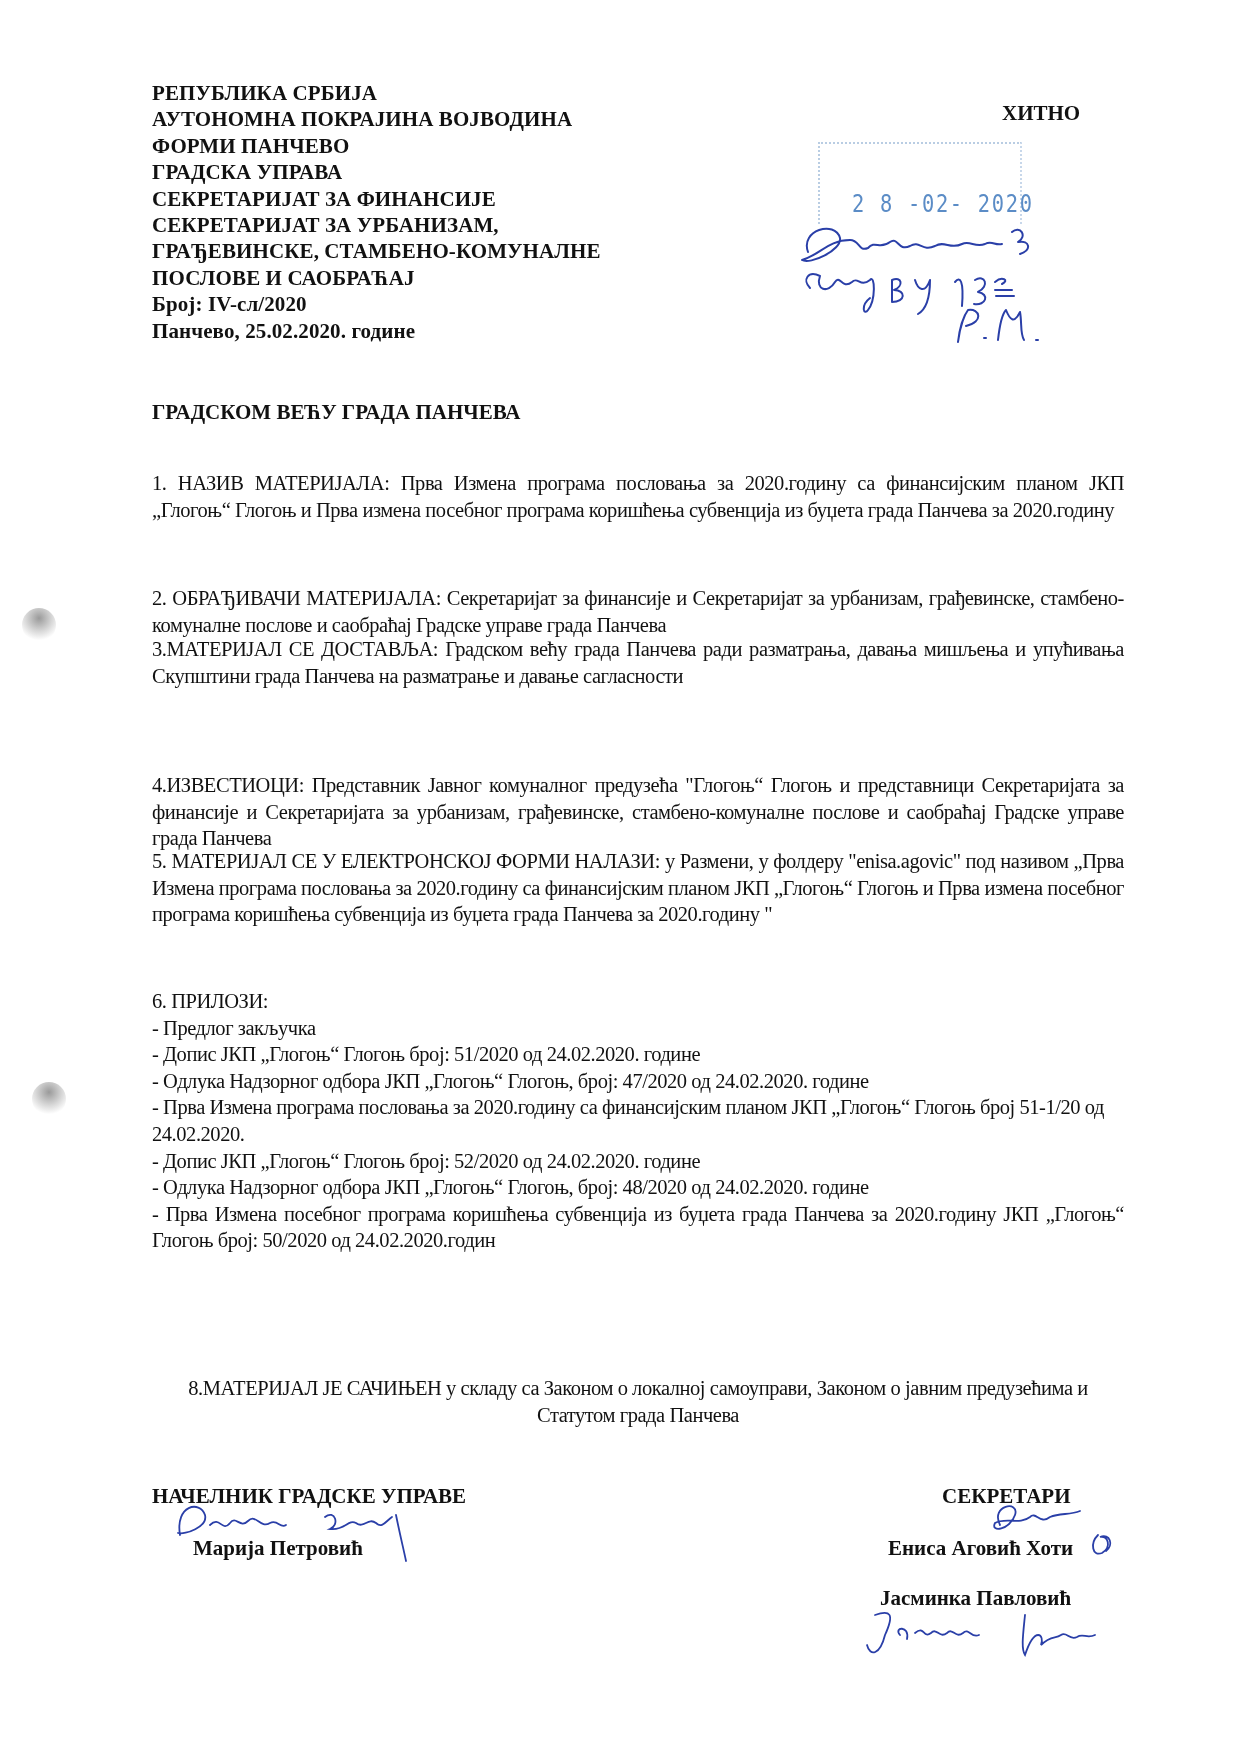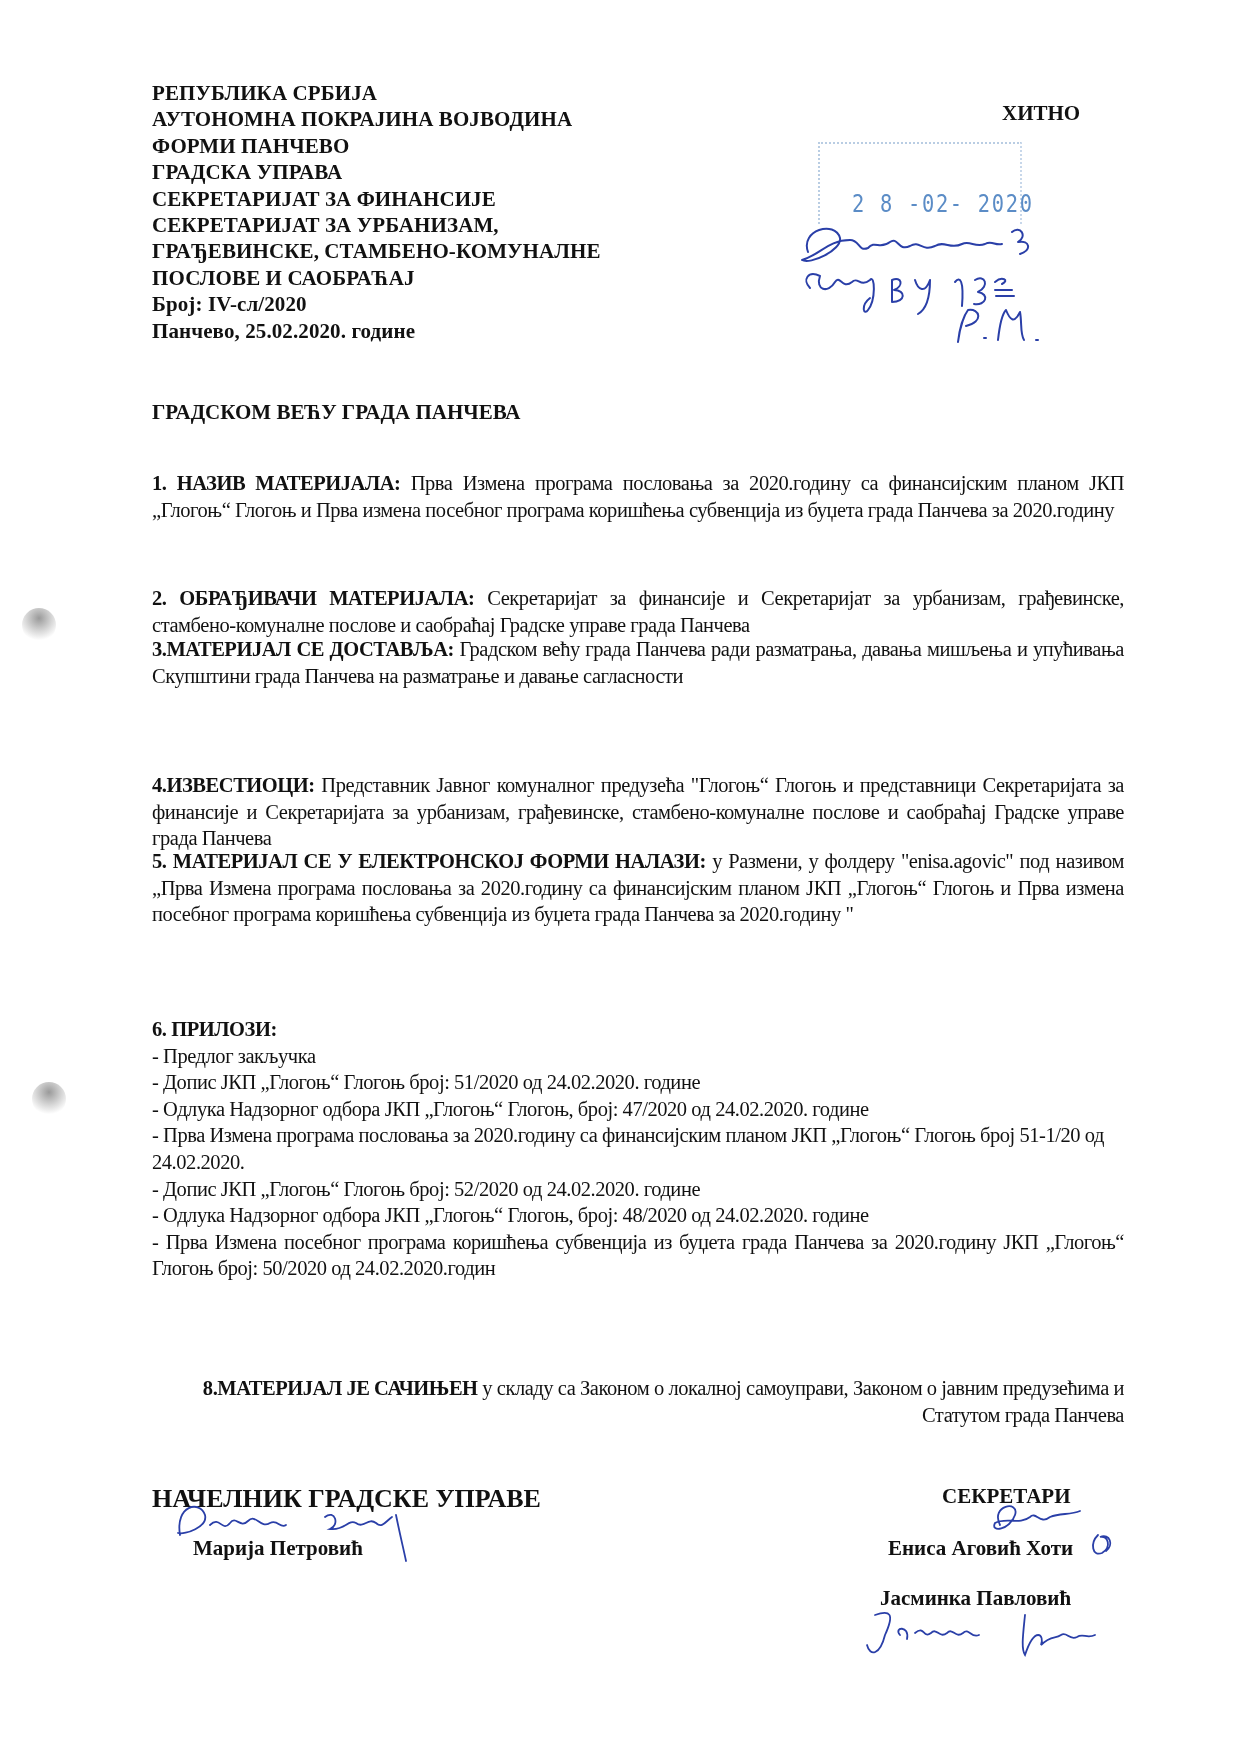--- a/index.html
+++ b/index.html
@@ -14,26 +14,26 @@
 
   .stamp { position: absolute; left: 818px; top: 142px; width: 200px; height: 80px;
            border-top: 2px dotted #b9cde3; border-left: 2px dotted #b9cde3; border-right: 2px dotted #c7d7ea; }
   .stamp-date { position: absolute; left: 852px; top: 190px; color: #5b8cc6; font-family: "DejaVu Sans Mono", monospace;
                 font-size: 24px; letter-spacing: 2px; transform: scaleX(0.85); transform-origin: left; }
   .handwriting { position: absolute; left: 780px; top: 210px; width: 300px; height: 140px; }
 
   .recipient { position: absolute; left: 152px; top: 400px; font-weight: bold; font-size: 21px; }
 
   .sec { position: absolute; left: 152px; width: 972px; font-size: 20.5px; line-height: 26.6px; text-align: justify; }
-  .sec .lbl { font-weight: bold; margin-top: 28px; }
+  .sec .lbl { font-weight: normal; }
   .narrow { letter-spacing: -0.45px; }
 
   .attach-list div { white-space: nowrap; }
 
-  .sig-left-title { position: absolute; left: 152px; top: 1484px; font-weight: bold; font-size: 26px; }
+  .sig-left-title { position: absolute; left: 152px; top: 1484px; font-weight: bold; font-size: 21px; }
   .sig-left-name { position: absolute; left: 193px; top: 1536px; font-weight: bold; font-size: 21px; }
   .sig-right-title { position: absolute; left: 942px; top: 1484px; font-weight: bold; font-size: 21px; }
   .sig-right-name1 { position: absolute; left: 888px; top: 1536px; font-weight: bold; font-size: 21px; }
   .sig-right-name2 { position: absolute; left: 880px; top: 1586px; font-weight: bold; font-size: 21px; }
   .sig-svg { position: absolute; }
 
   .punch { position: absolute; width: 34px; height: 34px; border-radius: 50%;
            background: radial-gradient(circle at 50% 30%, #9a9a9a 0%, #d8d8d8 45%, #ffffff 75%); }
 </style>
 </head>
@@ -104,21 +104,21 @@
     <div>- Предлог закључка</div>
     <div>- Допис ЈКП „Глогоњ“ Глогоњ број: 51/2020 од 24.02.2020. године</div>
     <div>- Одлука Надзорног одбора ЈКП „Глогоњ“ Глогоњ, број: 47/2020 од 24.02.2020. године</div>
     <div style="white-space:normal; width:972px;">- Прва Измена програма пословања за 2020.годину са финансијским планом ЈКП „Глогоњ“ Глогоњ број 51-1/20 од 24.02.2020.</div>
     <div>- Допис ЈКП „Глогоњ“ Глогоњ број: 52/2020 од 24.02.2020. године</div>
     <div>- Одлука Надзорног одбора ЈКП „Глогоњ“ Глогоњ, број: 48/2020 од 24.02.2020. године</div>
     <div style="white-space:normal; width:972px; text-align:justify;">- Прва Измена посебног програма коришћења субвенција из буџета града Панчева за 2020.годину ЈКП „Глогоњ“ Глогоњ број: 50/2020 од 24.02.2020.годин</div>
   </div>
 
 
-  <div class="sec narrow" style="top:1375px; text-align:right;">
+  <div class="sec narrow" style="top:1375px; text-align:center;">
     <span class="lbl">8.МАТЕРИЈАЛ ЈЕ САЧИЊЕН</span>
     <span>у складу са  Законом о локалној самоуправи, Законом о јавним предузећима и Статутом града Панчева</span>
   </div>
 
   <div class="sig-left-title">НАЧЕЛНИК ГРАДСКЕ УПРАВЕ</div>
   <div class="sig-left-name">Марија Петровић</div>
   <svg class="sig-svg" style="left:160px; top:1495px;" width="290" height="70" viewBox="0 0 290 70">
     <g fill="none" stroke="#2a3fa8" stroke-width="1.8" stroke-linecap="round">
       <path d="M20 40 C15 10, 40 5, 45 20 C48 32, 25 40, 18 38 M50 30 C60 20, 62 38, 70 28 C76 20, 80 34, 88 26 C96 18, 100 34, 110 28 C118 24, 120 34, 126 30"></path>
       <path d="M165 22 C175 14, 180 30, 170 34 C185 36, 188 24, 196 28 C204 34, 208 22, 216 28 C222 34, 226 26, 232 22 M236 20 C240 40, 244 56, 246 66"></path>

